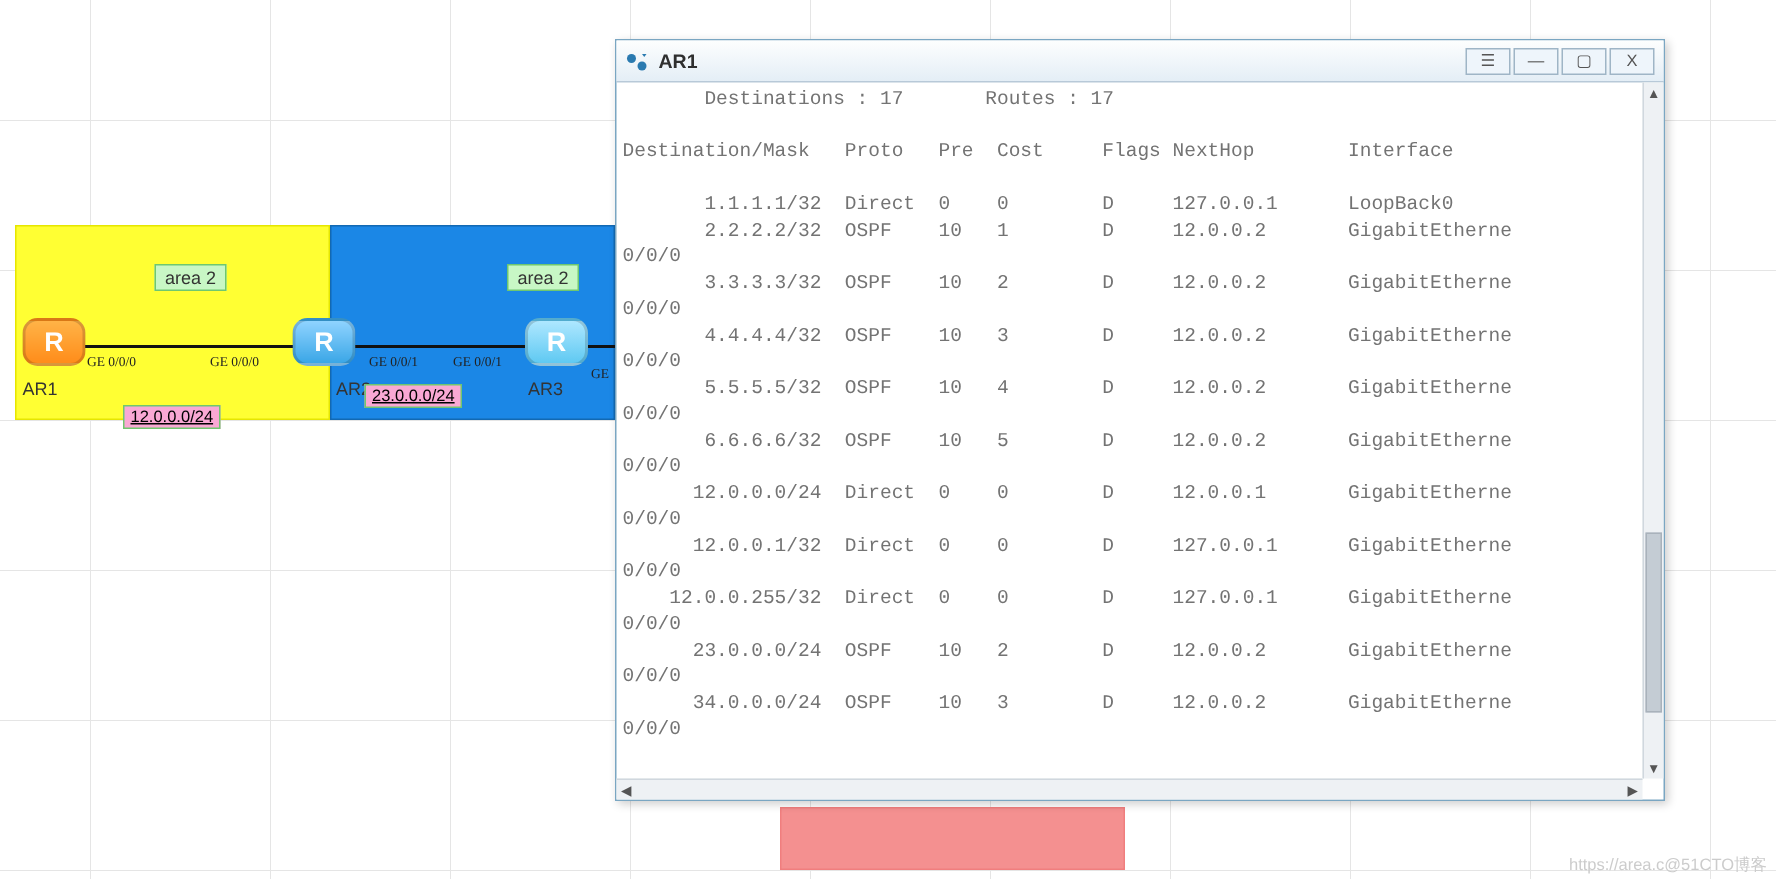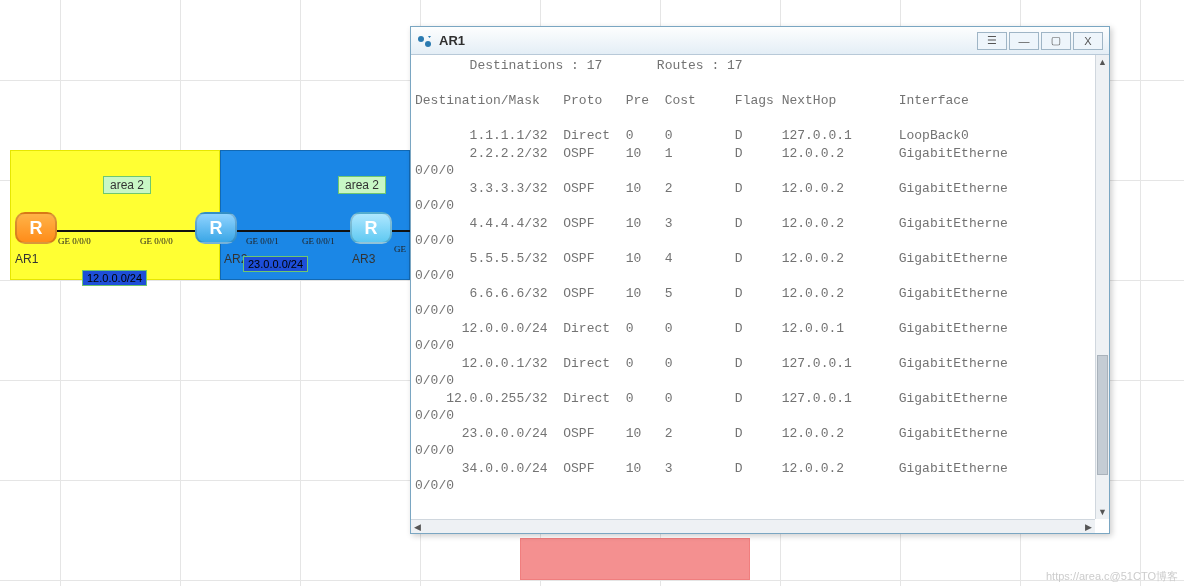--- a/index.html
+++ b/index.html
@@ -31,21 +31,21 @@
     display: flex; align-items: center; justify-content: center;
     font-weight: bold; color: #fff; font-size: 18px;
     border: 2px solid rgba(0,0,0,.15);
   }
   .router.orange { background: linear-gradient(#ffb347,#ff8c1a); }
   .router.blue   { background: linear-gradient(#8fd3ff,#3aa6e6); }
   .router.cyan   { background: linear-gradient(#aee7ff,#5fc9f2); }
   .router-lbl { position: absolute; font-size: 12px; color: #333; }
   .port { position: absolute; font-size: 9px; color: #222; font-family: Liberation Serif, serif; }
   .wire { position: absolute; height: 2px; background: #111; }
-  .sub-lbl { position: absolute; font-size: 11px; background: #1d4ed8; border: 1px solid #6fc76f; padding: 1px 4px; }
+  .sub-lbl { position: absolute; font-size: 11px; background: #f9a8d4; border: 1px solid #6fc76f; padding: 1px 4px; text-decoration: underline; }
   .redblock { position: absolute; left: 520px; top: 538px; width: 230px; height: 42px; background: #f49090; border: 1px solid #f07e7e; }
 
   
   .win {
     position: absolute; left: 410px; top: 26px; width: 700px; height: 508px;
     border: 1px solid #7aa6c2; background: #fff;
     box-shadow: 2px 2px 6px rgba(0,0,0,.2);
   }
   .titlebar {
     height: 28px; background: linear-gradient(#fdfefe,#e4eef6);

